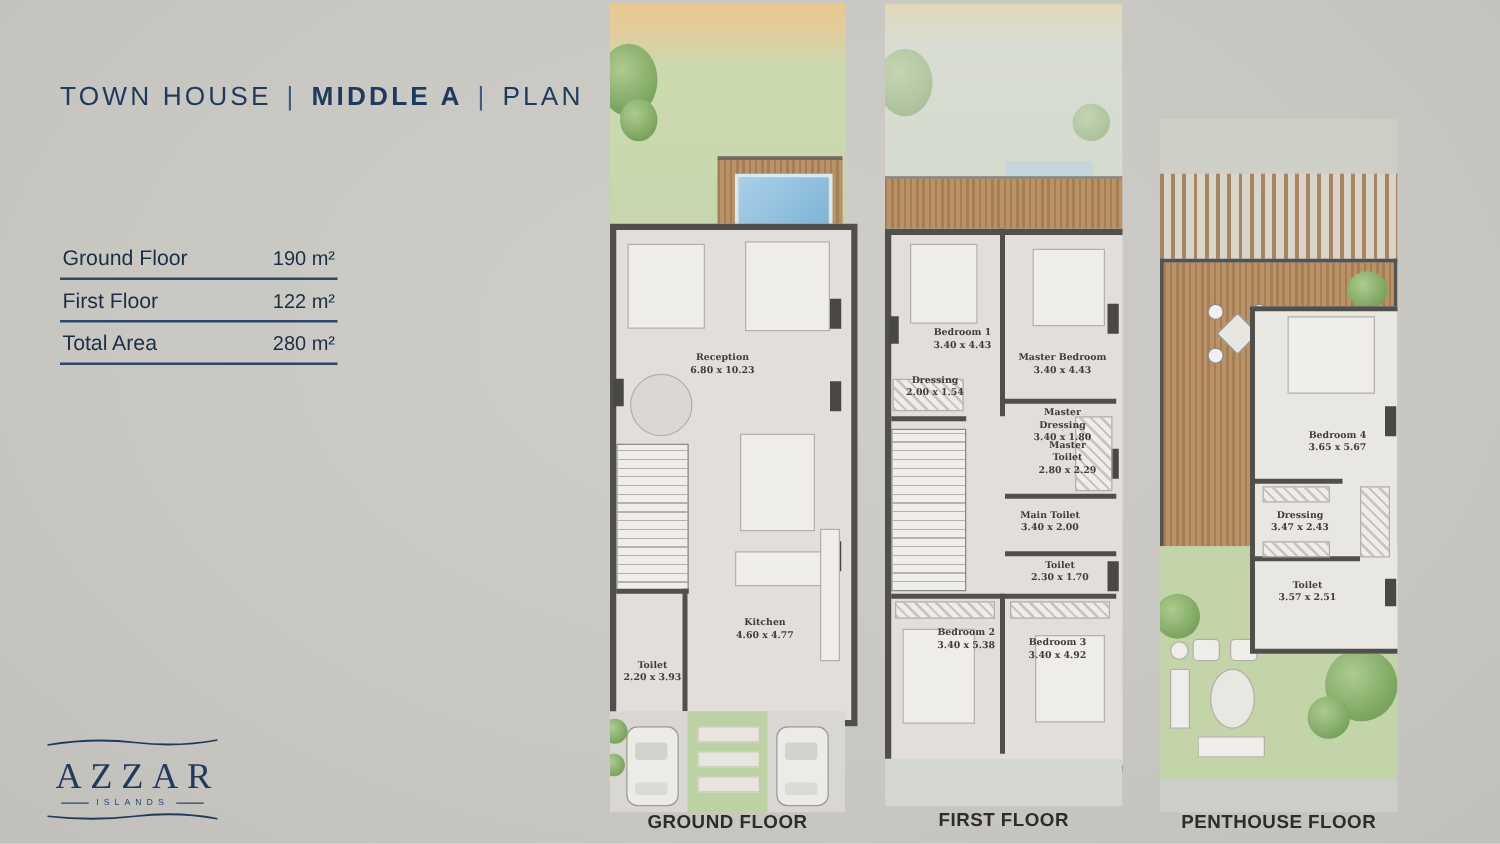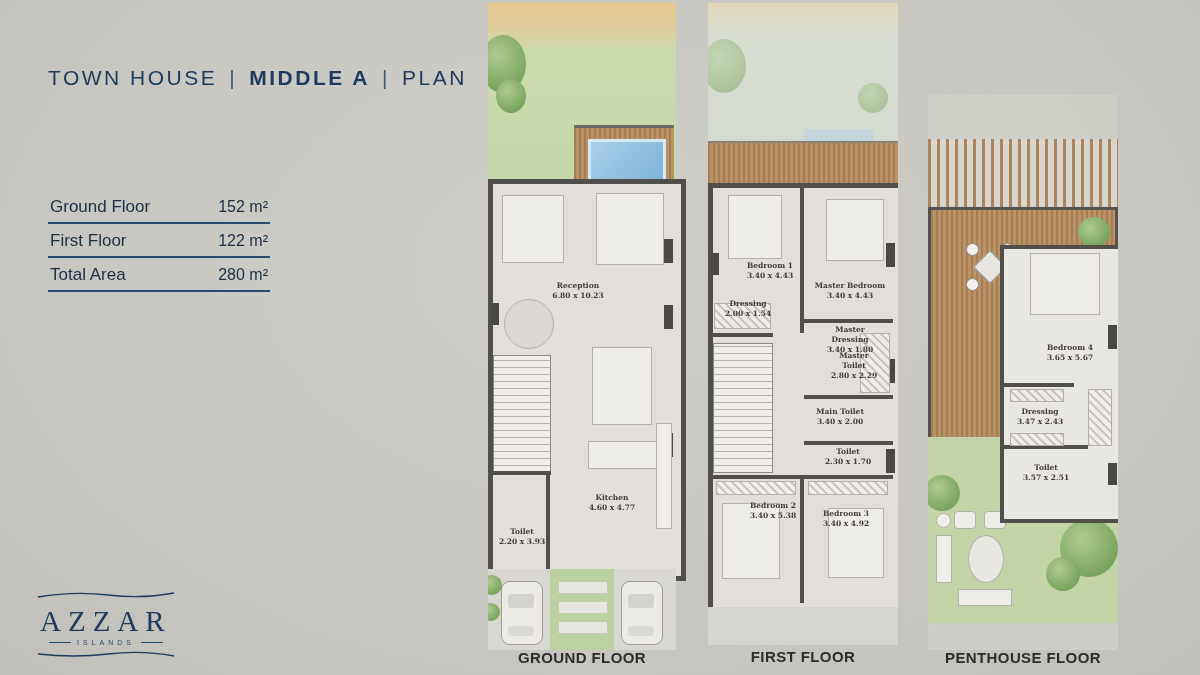--- a/index.html
+++ b/index.html
@@ -11,21 +11,21 @@
   
   .title{left:48px;top:66px;display:flex;gap:12px;align-items:center;
          color:#1e3a5c;font-size:21px;letter-spacing:2.5px;white-space:nowrap;}
   .title .sep{font-weight:300;color:#3c5c7e;}
   .title .bold{font-weight:bold;}
   .area-table{left:48px;top:190px;width:222px;}
   .area-row{display:flex;justify-content:space-between;align-items:baseline;
             padding:7px 2px 5px 2px;border-bottom:2px solid #27496e;
             color:#1b2e44;font-size:17px;}
   .area-row .val{font-size:16px;}
-  .logo{left:36px;top:586px;width:140px;text-align:left;color:#1e3a5c;}
+  .logo{left:36px;top:586px;width:140px;text-align:right;color:#1e3a5c;}
   .logo-brand{font-family:"Liberation Serif",serif;font-size:29px;letter-spacing:7px;
               margin:1px 0 0 4px;}
   .logo-sub{display:flex;align-items:center;justify-content:center;gap:6px;
             font-size:7px;letter-spacing:4px;margin-top:1px;color:#27496e;}
   .logo-sub .rule{width:22px;height:1px;background:#27496e;}
 
   
   .col{position:absolute;overflow:hidden;}
   .bldg{position:absolute;border:5px solid #514f4c;background:#e2dfda;}
   .wall{position:absolute;background:#514f4c;}
@@ -61,21 +61,21 @@
   <span>TOWN HOUSE</span>
   <span class="sep">|</span>
   <span class="bold">MIDDLE A</span>
   <span class="sep">|</span>
   <span>PLAN</span>
 </div>
 
 <div class="abs area-table">
   <div class="area-row">
     <span>Ground Floor</span>
-    <span class="val">152 m²</span>
+    <span class="val">190 m²</span>
   </div>
   <div class="area-row">
     <span>First Floor</span>
     <span class="val">122 m²</span>
   </div>
   <div class="area-row">
     <span>Total Area</span>
     <span class="val">280 m²</span>
   </div>
 </div>

